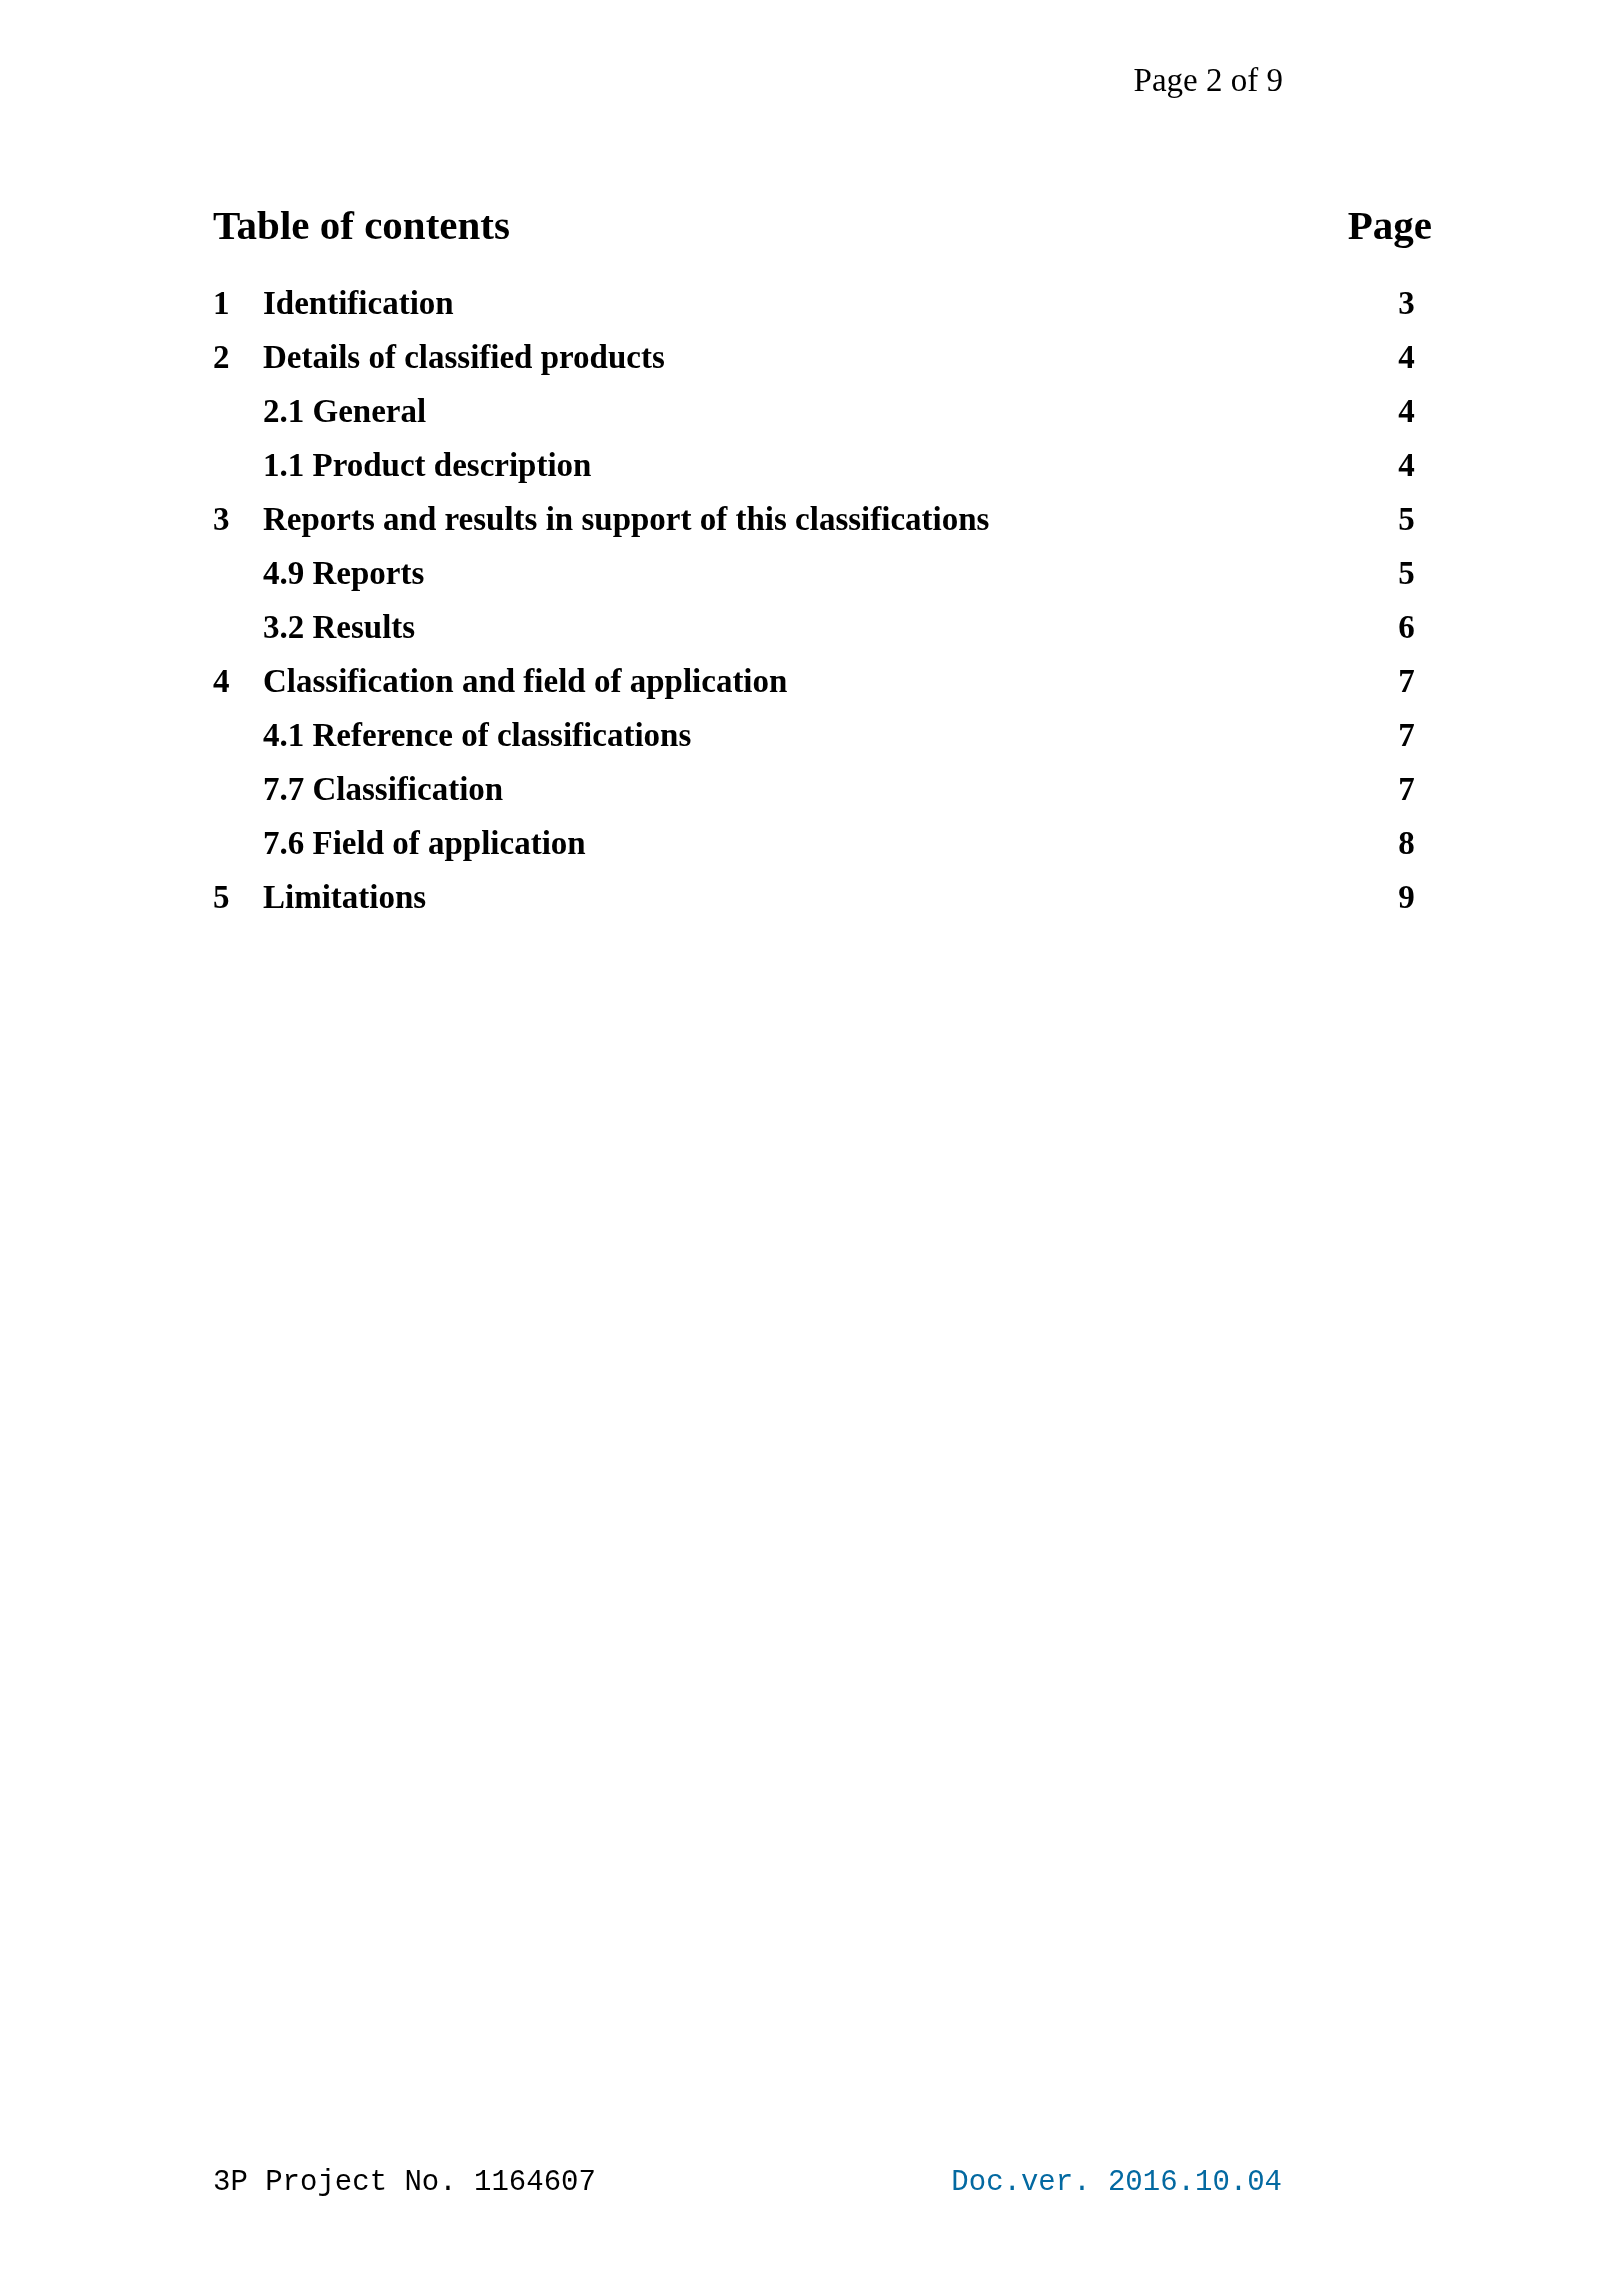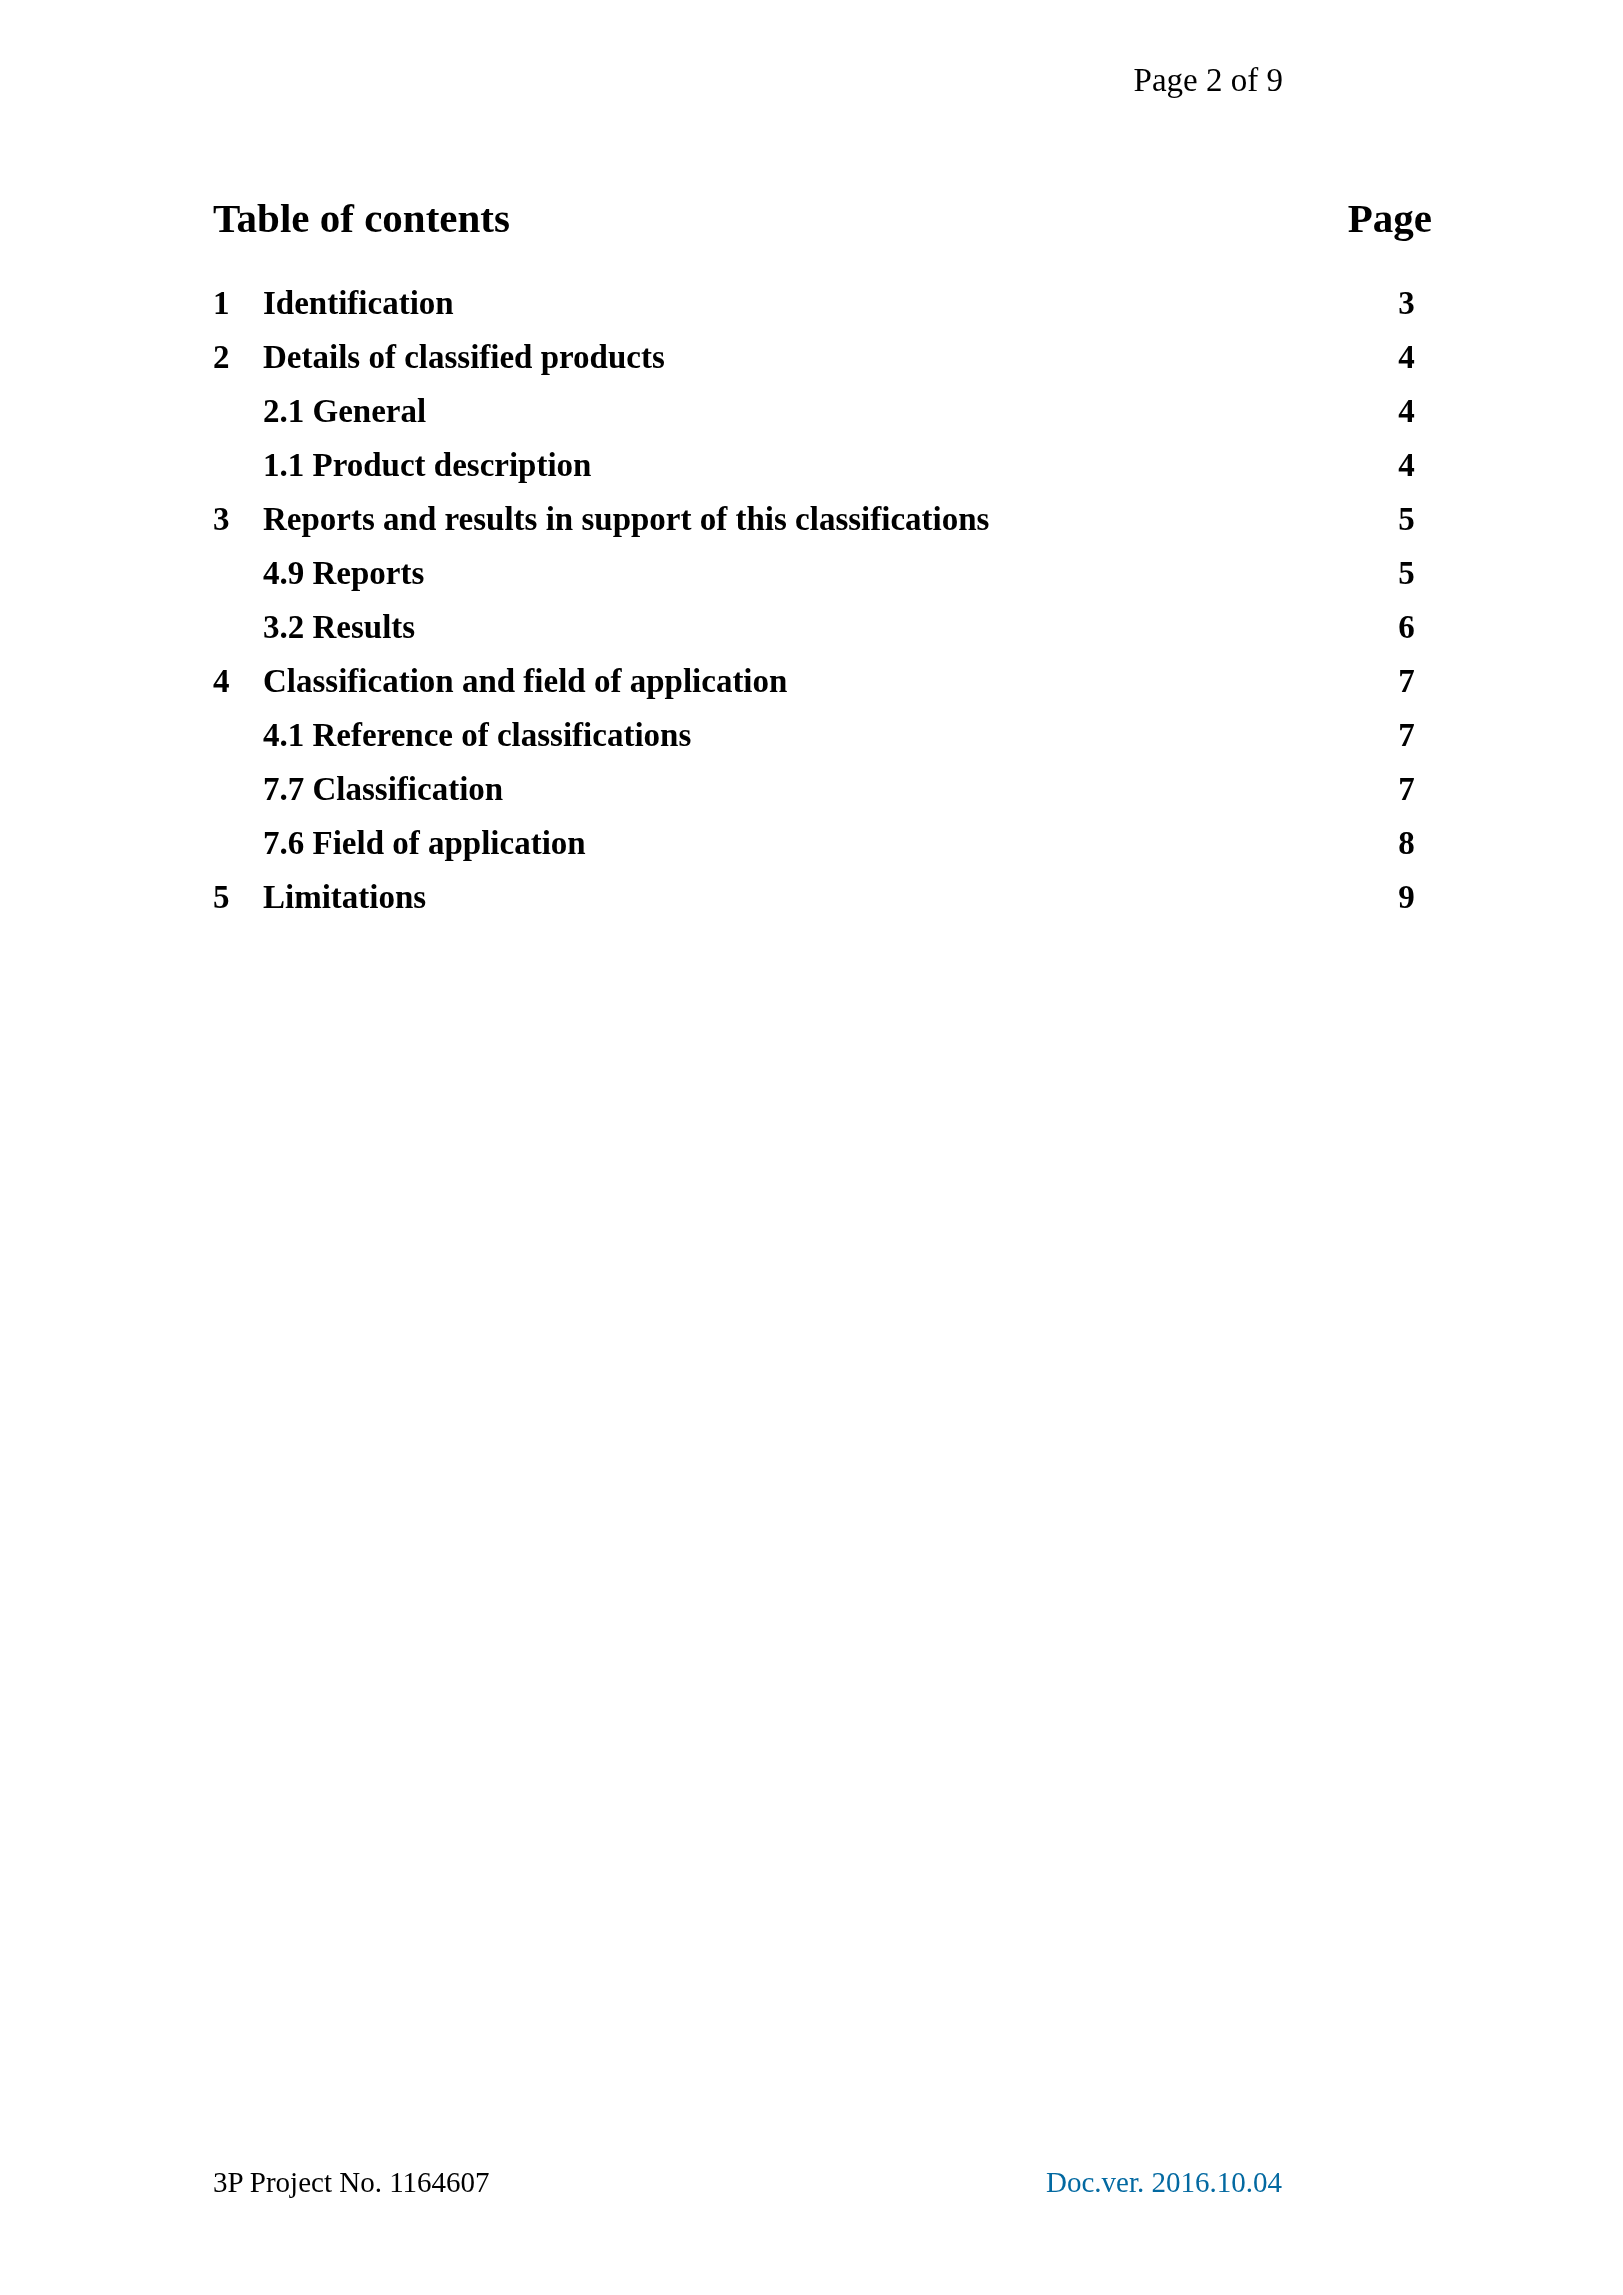--- a/index.html
+++ b/index.html
@@ -20,21 +20,21 @@
     position: absolute;
     top: 62px;
     right: 153px;
     font-size: 33px;
     font-weight: normal;
     white-space: nowrap;
   }
   .toc-heading-row {
     position: absolute;
     left: 213px;
-    top: 194px;
+    top: 201px;
     width: 1219px;
     display: flex;
     justify-content: space-between;
     align-items: flex-start;
     font-size: 41px;
     font-weight: bold;
     white-space: nowrap;
   }
   .toc-list {
     position: absolute;
@@ -67,20 +67,21 @@
     position: absolute;
     left: 213px;
     right: 154px;
     top: 2166px;
     display: flex;
     justify-content: space-between;
     align-items: baseline;
     font-size: 29px;
     font-weight: normal;
     white-space: nowrap;
+    font-family: Liberation Mono, monospace;
   }
 </style>
 </head>
 <body>
 
 <div class="page">
 
   <div class="page-header">Page 2 of 9</div>
 
   <div class="toc-heading-row">

